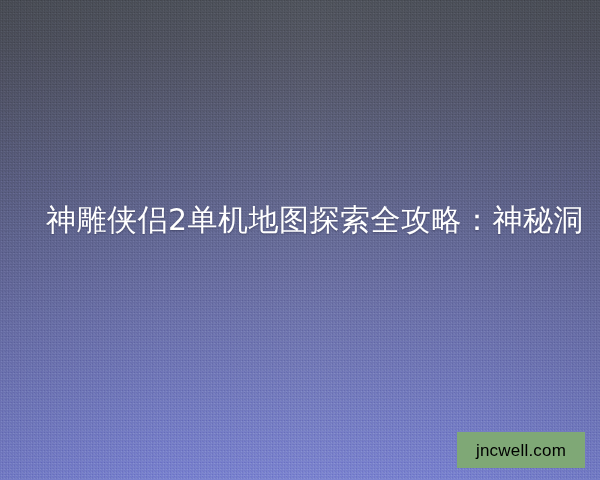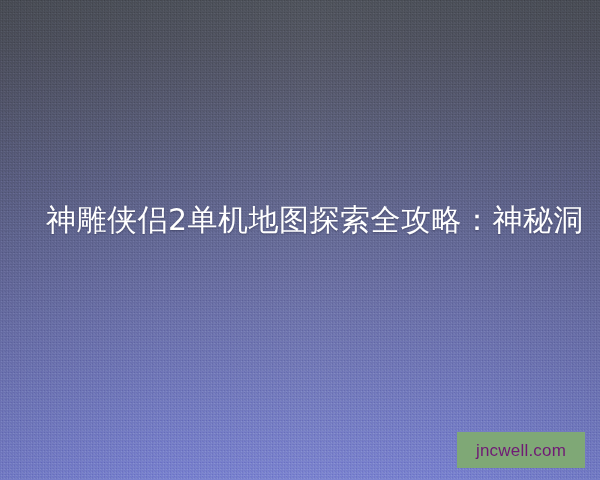--- a/index.html
+++ b/index.html
@@ -111,21 +111,21 @@
     top: 432px;
     width: 128px;
     height: 36px;
     background: #7fa876;
     display: flex;
     align-items: center;
     justify-content: center;
   }
 
   .watermark-text {
-    color: #701a75;
+    color: #000000;
     font-size: 17px;
     line-height: 1;
     letter-spacing: 0.2px;
     font-family: "Liberation Sans", "DejaVu Sans", sans-serif;
   }
 </style>
 </head>
 <body>
 
 <div id="banner">

